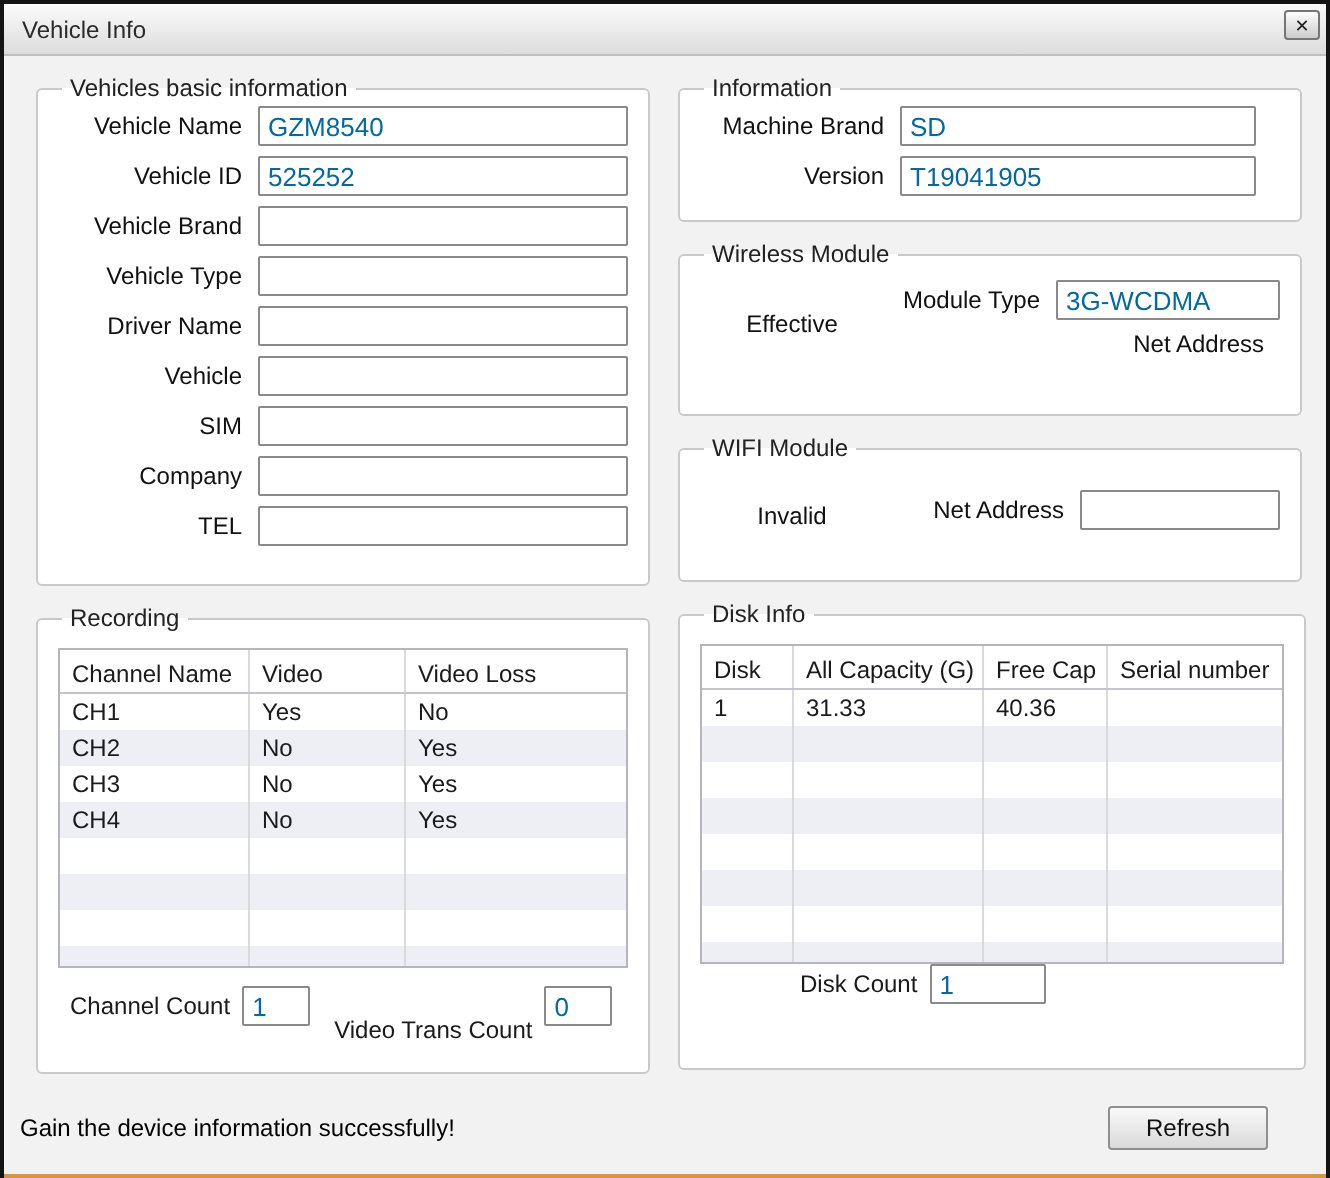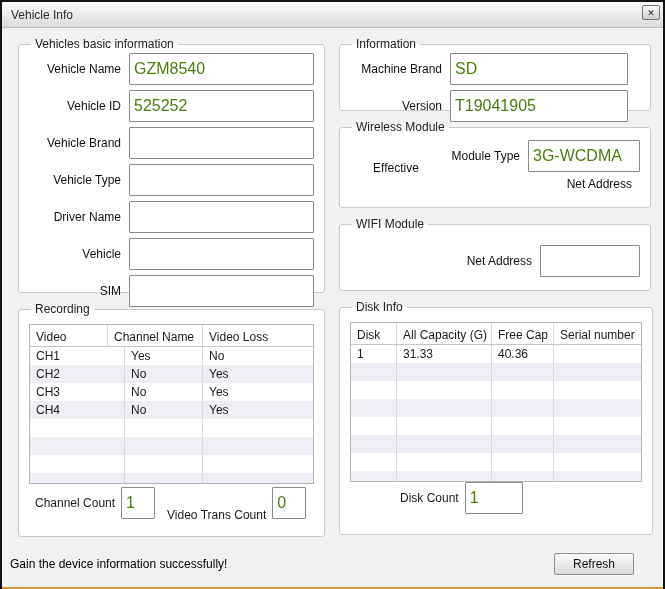--- a/index.html
+++ b/index.html
@@ -58,23 +58,23 @@
   .fs-disk     { height:235px; }
   .fs-body { display:flex; flex-direction:column; height:100%; }
 
   
   .frow { display:flex; align-items:center; margin-bottom:5px; }
   .frow label {
     width:100px; text-align:right; padding-right:8px;
     color:#111; white-space:nowrap; flex:0 0 100px;
   }
   input[type=text] {
-    height:32px; border:1px solid #8a8a8a; border-radius:1px;
+    height:20px; border:1px solid #8a8a8a; border-radius:1px;
     padding:1px 4px; font-family:"Liberation Sans", sans-serif;
-    font-size:16px; color:#4d7c0f; background:#fff; outline:none;
+    font-size:13px; color:#0369a1; background:#fff; outline:none;
   }
   .w185 { width:185px; }
   .w178 { width:178px; }
   .w112 { width:112px; }
   .w100 { width:100px; }
   .w58  { width:58px;  }
   .w34  { width:34px;  }
 
   
   .module-body { display:flex; padding-top:4px; }
@@ -185,22 +185,22 @@
             <input type="text" class="w185" value="" style="">
           </div>
         </div>
       </fieldset>
 
       <fieldset class="fs-recording mt9">
         <legend>Recording</legend>
         <div class="fs-body">
           <div class="tbl">
             <div class="trow thead">
+              <div class="tcell rc1">Channel Name</div>
               <div class="tcell rc2">Video</div>
-              <div class="tcell rc1">Channel Name</div>
               <div class="tcell rc3">Video Loss</div>
             </div>
             <div class="trow">
               <div class="tcell rc1">CH1</div>
               <div class="tcell rc2">Yes</div>
               <div class="tcell rc3">No</div>
             </div>
             <div class="trow">
               <div class="tcell rc1">CH2</div>
               <div class="tcell rc2">No</div>
@@ -275,20 +275,21 @@
             <div class="frow">
               <label>Net Address</label>
             </div>
           </div>
         </div>
       </fieldset>
 
       <fieldset class="fs-wifi mt9">
         <legend>WIFI Module</legend>
         <div class="module-body" style="padding-top:12px;">
+          <div class="module-status">Invalid</div>
           <div class="module-fields">
             <div class="frow">
               <label>Net Address</label>
               <input type="text" class="w100" value="" style="">
             </div>
           </div>
         </div>
       </fieldset>
 
       <fieldset class="fs-disk mt9">

